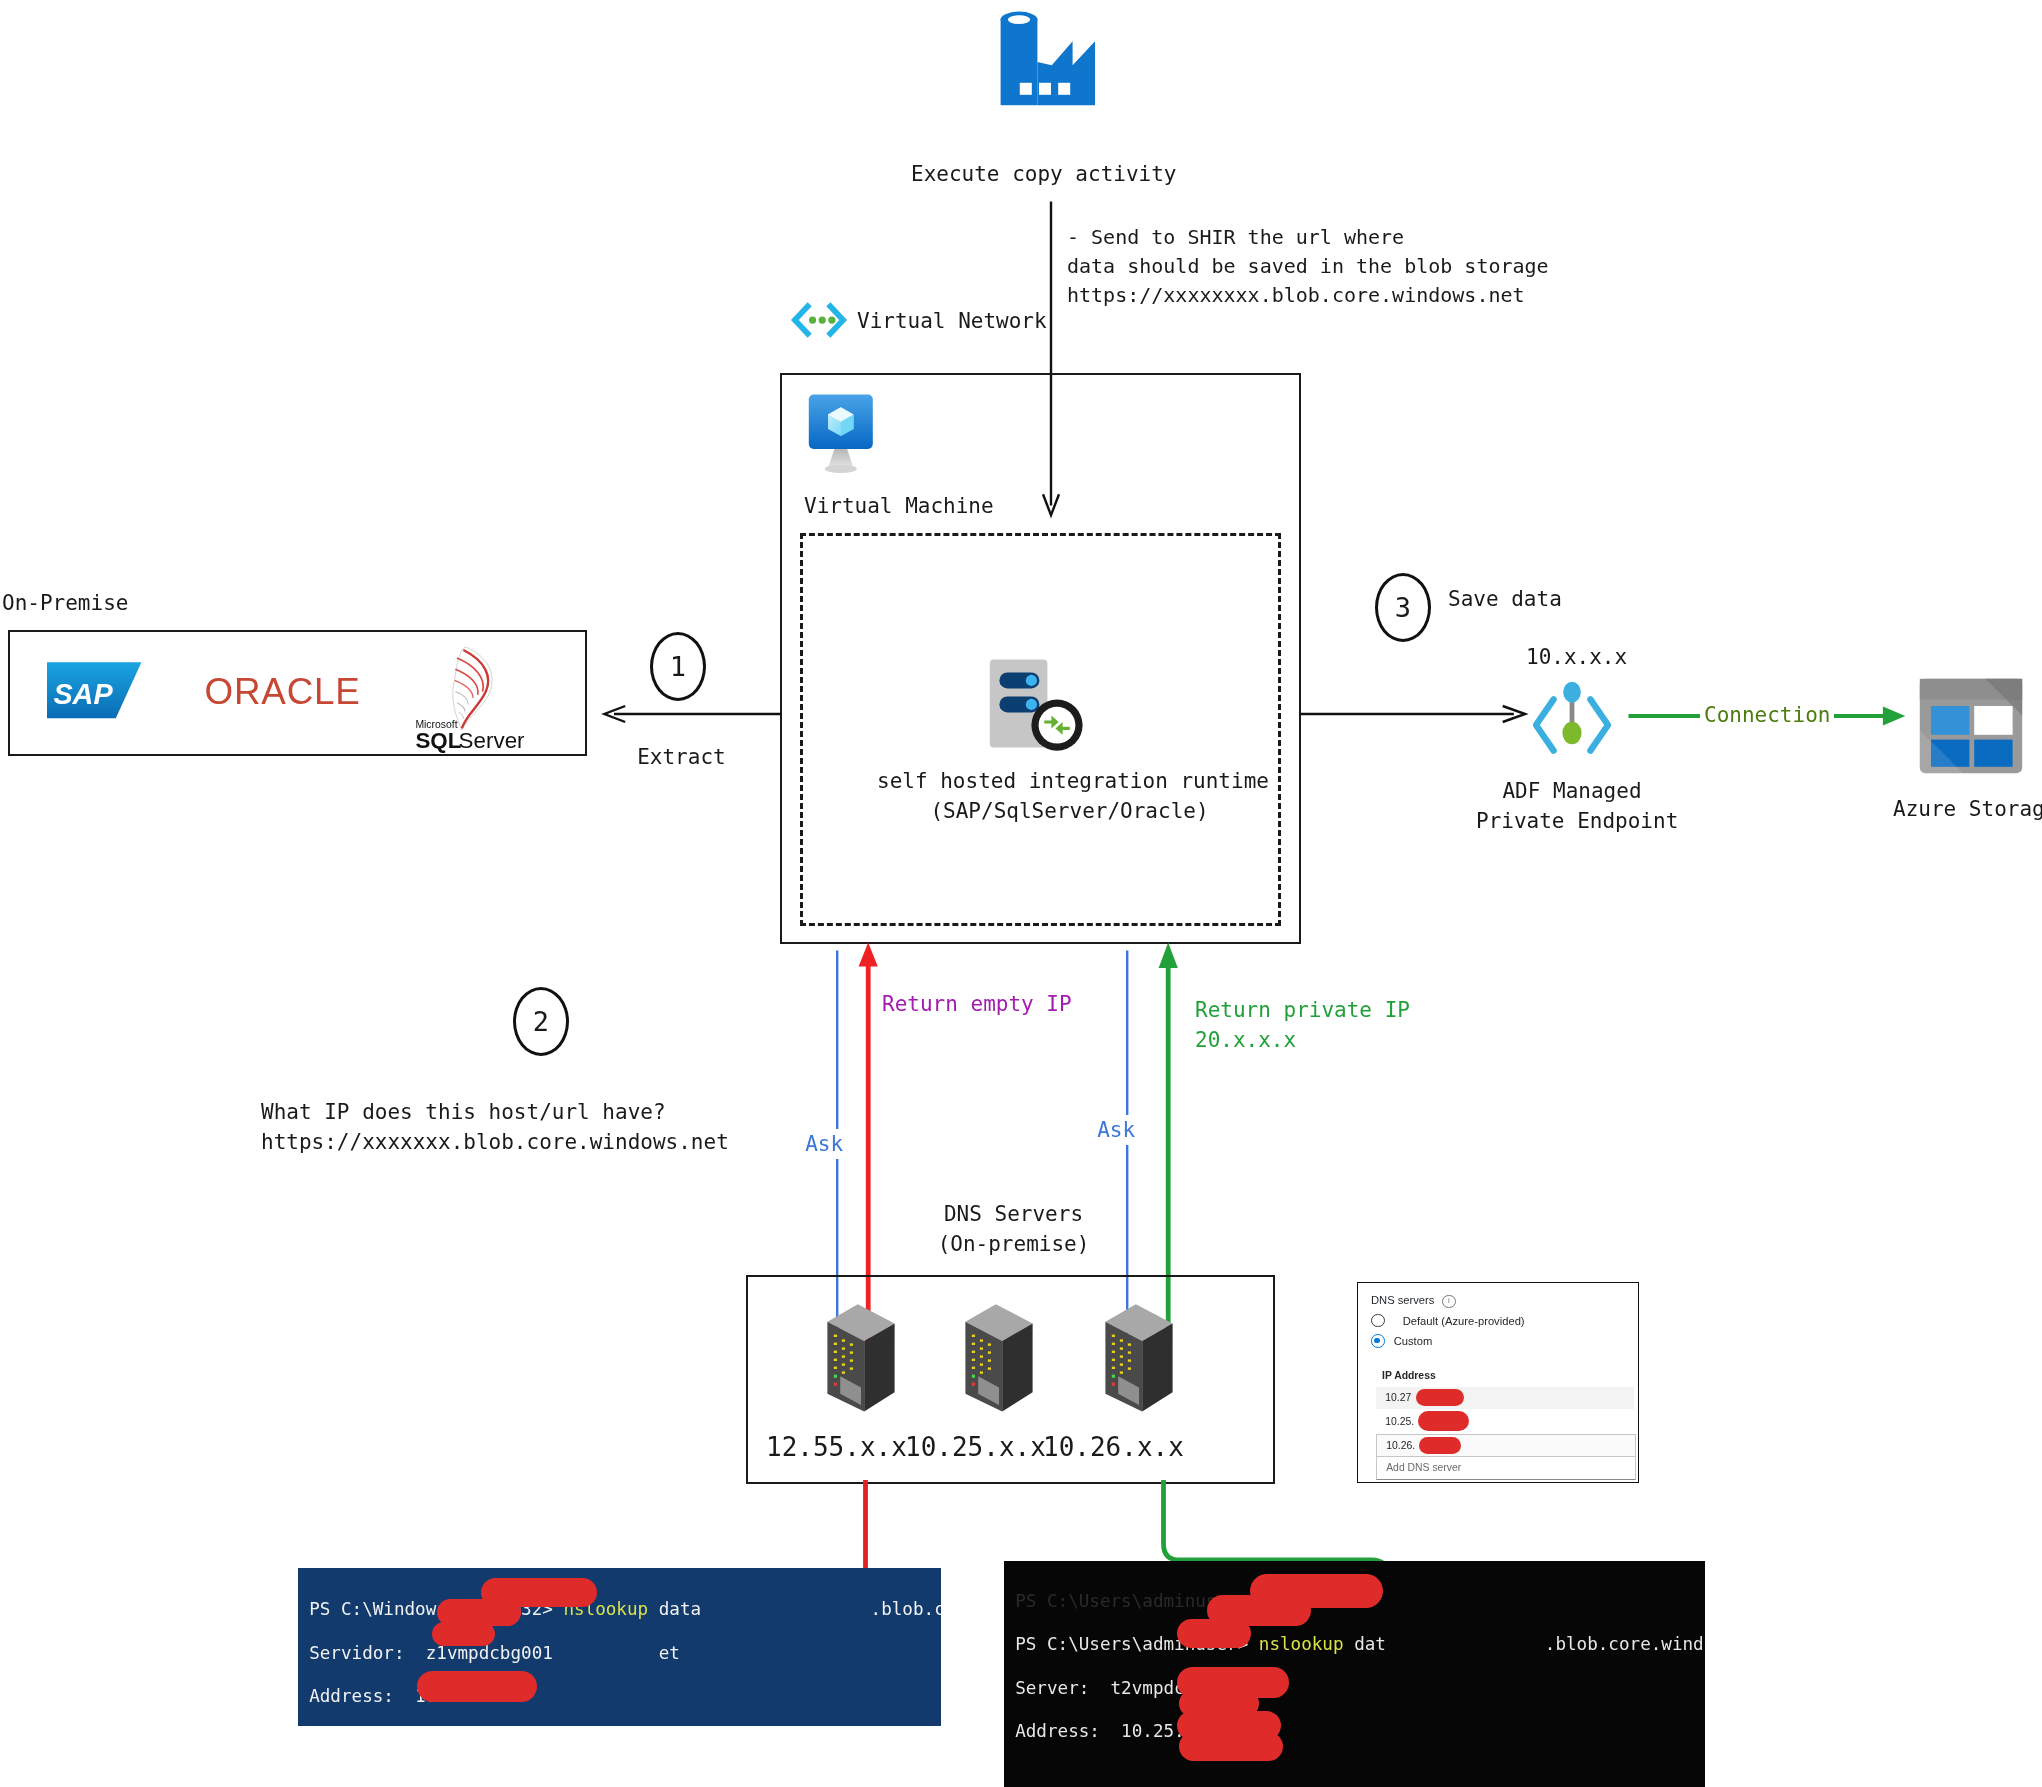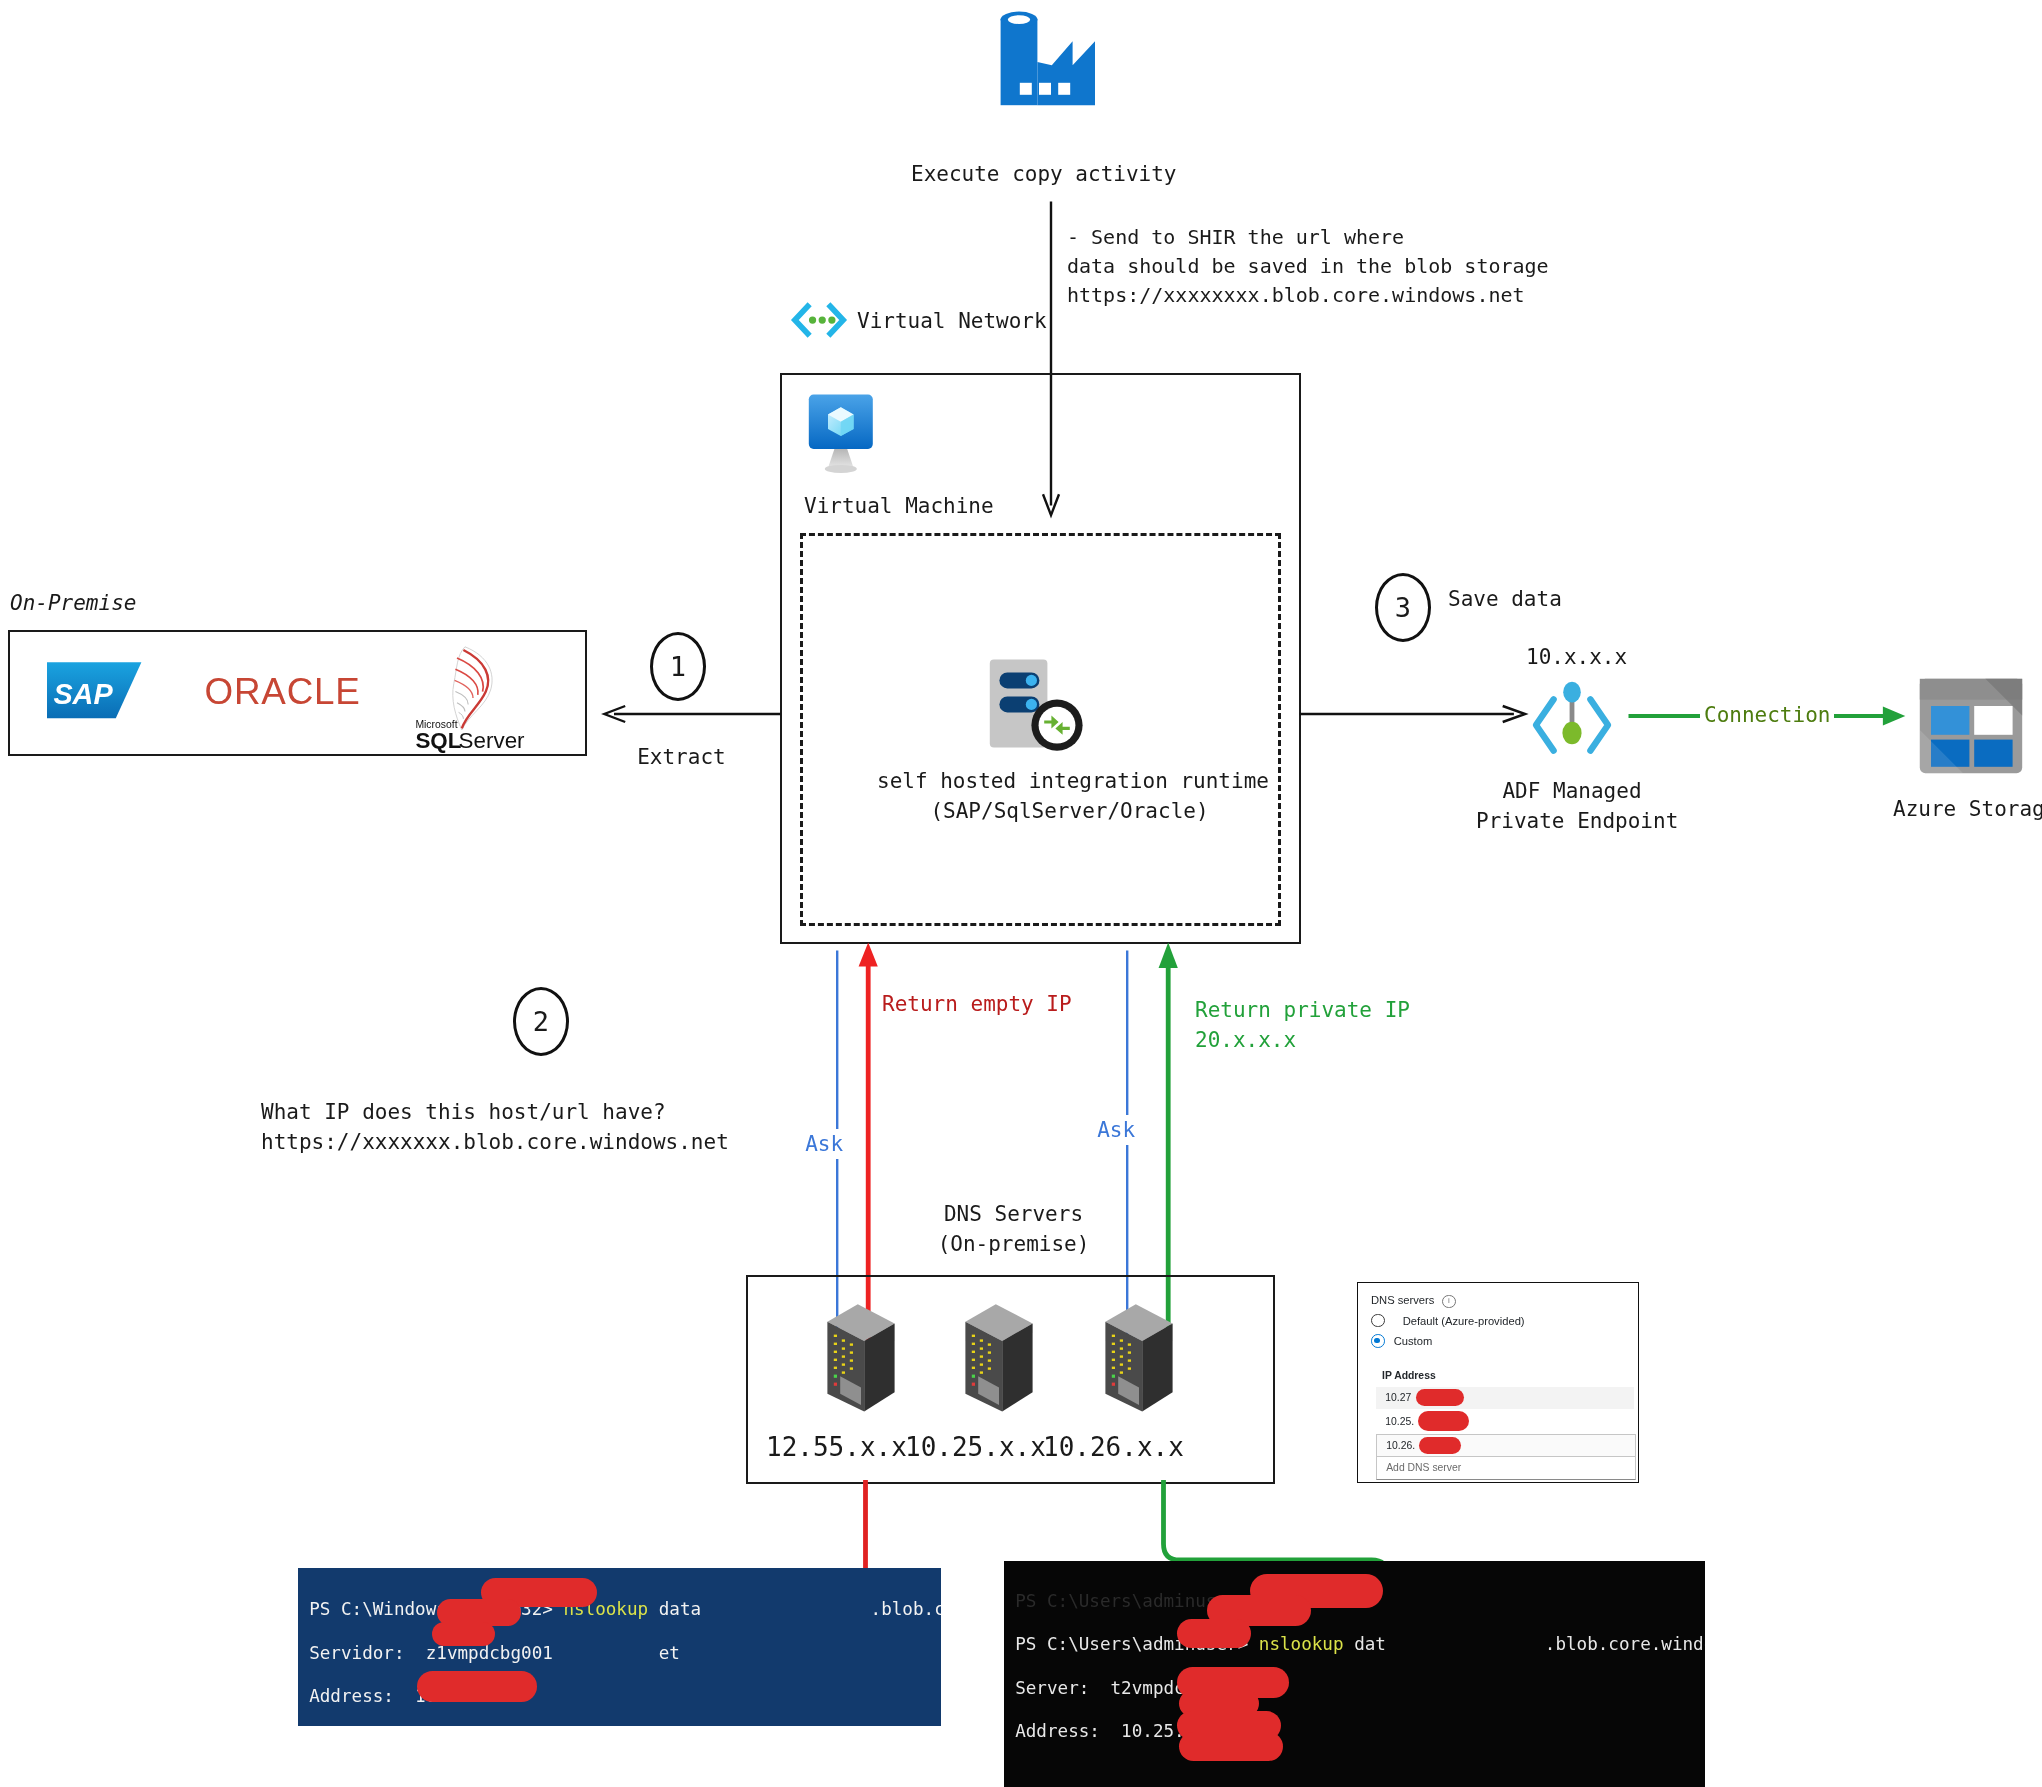--- a/index.html
+++ b/index.html
@@ -106,21 +106,21 @@
     <circle cx="58" cy="58" r="7" fill="#3cb3ef"></circle>
     <circle cx="90" cy="84" r="32" fill="#1c1c1c"></circle>
     <circle cx="90" cy="84" r="23" fill="#fff"></circle>
     <path d="M74 78 h9 v-6 l9 8 -9 8 v-6 h-9 z" fill="#67b132"></path>
     <path d="M106 90 h-9 v6 l-9 -8 9 -8 v6 h9 z" fill="#67b132"></path>
   </svg>
 </div>
 <div class="abs txt" style="left:849px;top:766px;font-size:21px;text-align:center;width:385px;margin-left:28px;">self hosted integration runtime
 (SAP/SqlServer/Oracle)</div>
 
-<div class="abs txt" style="left:10px;top:588px;font-size:21px;font-style:italic;">On-Premise</div>
+<div class="abs txt" style="left:2px;top:588px;font-size:21px;">On-Premise</div>
 
 <div class="box" style="left:8px;top:630px;width:579px;height:126px;"></div>
 
 <div class="abs" style="left:47px;top:662px;width:96px;height:58px;">
   <svg width="96" height="58" viewBox="0 0 120 72">
     <defs>
         <linearGradient id="sapg" x1="0" y1="0" x2="0" y2="1">
       <stop offset="0" stop-color="#1aa3e0"></stop>
           <stop offset="1" stop-color="#0a6db5"></stop>
         </linearGradient>
@@ -227,21 +227,21 @@
   </svg>
 </div>
 <div class="abs txt" style="left:802px;top:1129px;font-size:21px;color:#3b77d8;background:#fff;padding:0 3.2px;">Ask</div>
 
 <div class="abs" style="left:857px;top:942px;">
   <svg width="24" height="425" viewBox="0 0 30 530">
     <line x1="14" y1="525" x2="14" y2="14" stroke="#ee2222" stroke-width="6"></line>
     <path d="M2 30 L14 0 L26 30" fill="#ee2222"></path>
   </svg>
 </div>
-<div class="abs txt" style="left:882px;top:989px;font-size:21px;color:#b91c1c;">Return empty IP</div>
+<div class="abs txt" style="left:882px;top:989px;font-size:21px;color:#a21caf;">Return empty IP</div>
 
 <div class="abs" style="left:1116px;top:950px;">
   <svg width="24" height="417" viewBox="0 0 30 520">
     <line x1="14" y1="0" x2="14" y2="500" stroke="#3b77d8" stroke-width="3"></line>
     <path d="M5 484 L14 514 L23 484" fill="none" stroke="#3b77d8" stroke-width="3"></path>
   </svg>
 </div>
 <div class="abs txt" style="left:1094px;top:1115px;font-size:21px;color:#3b77d8;background:#fff;padding:0 3.2px;">Ask</div>
 
 <div class="abs" style="left:1157px;top:942px;">

